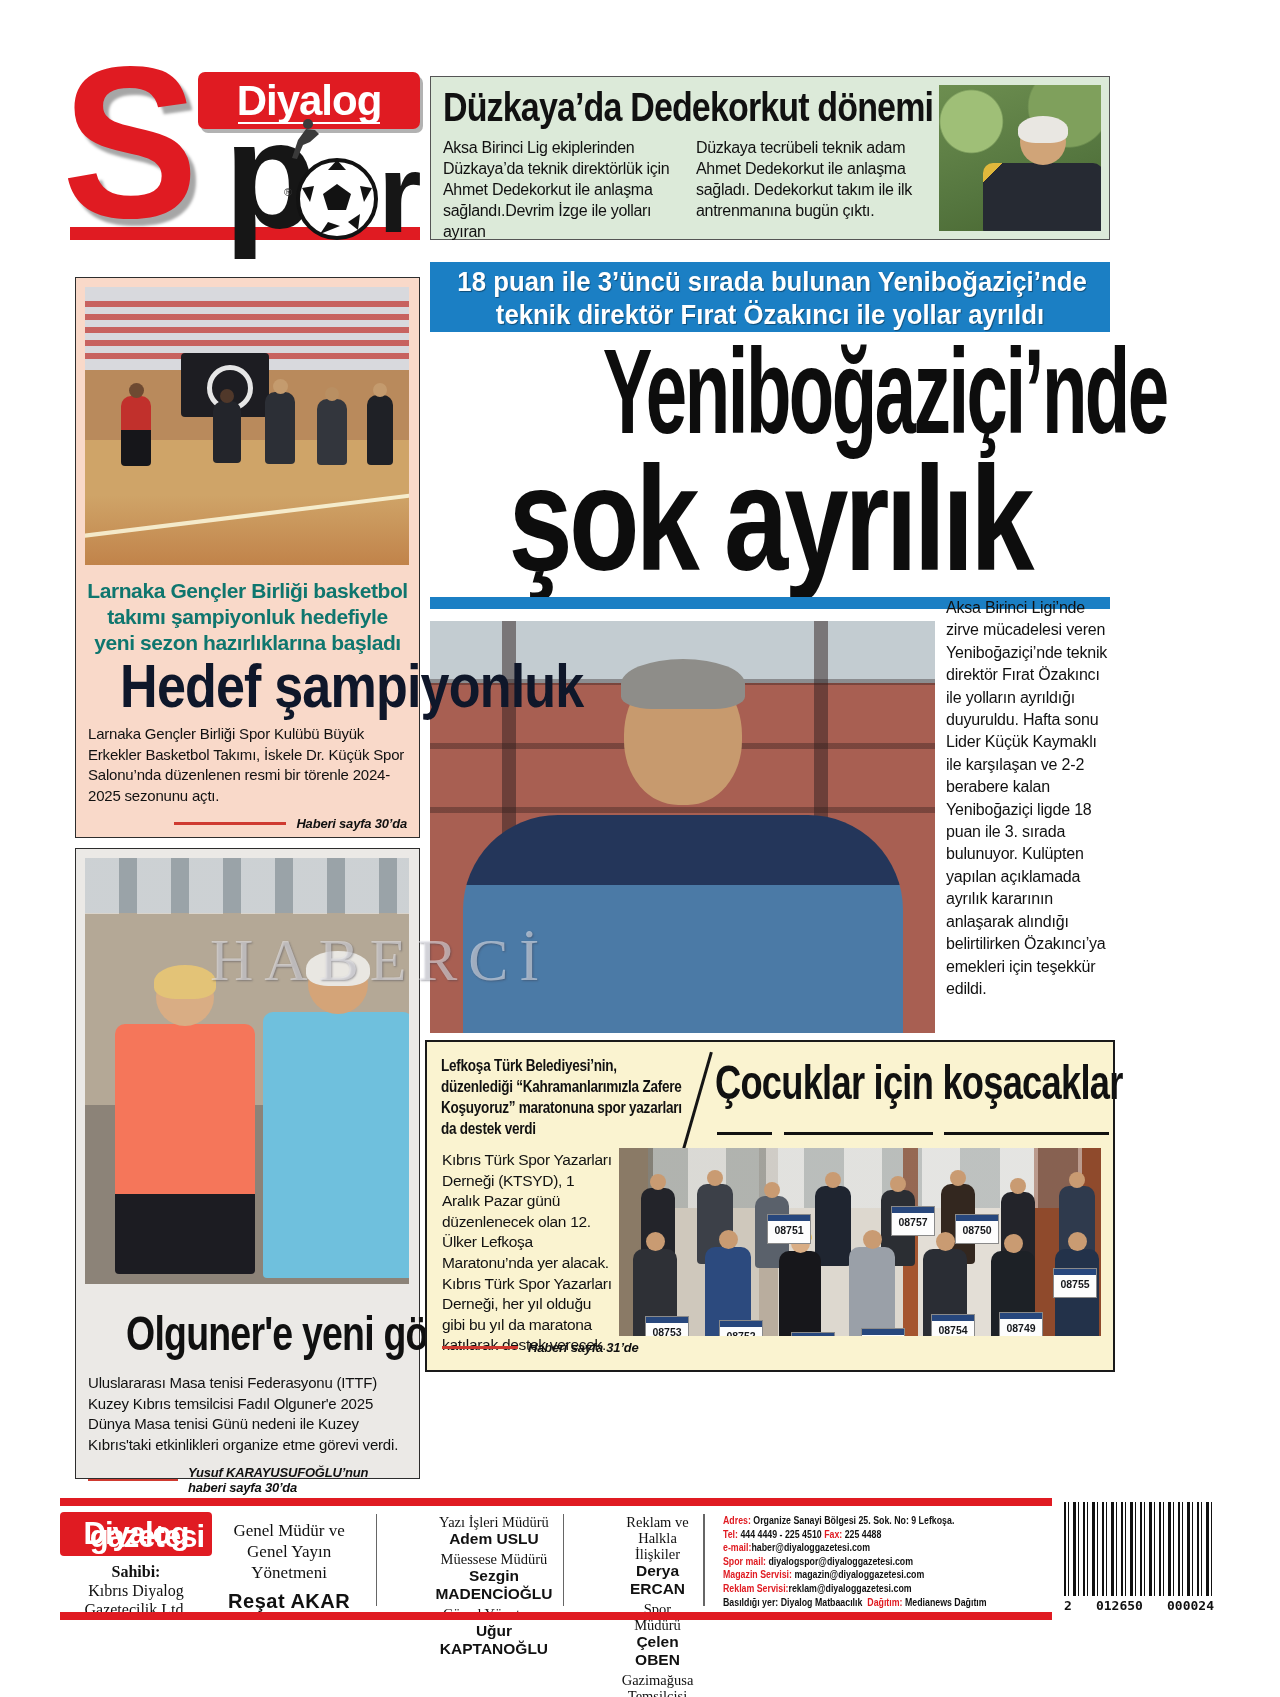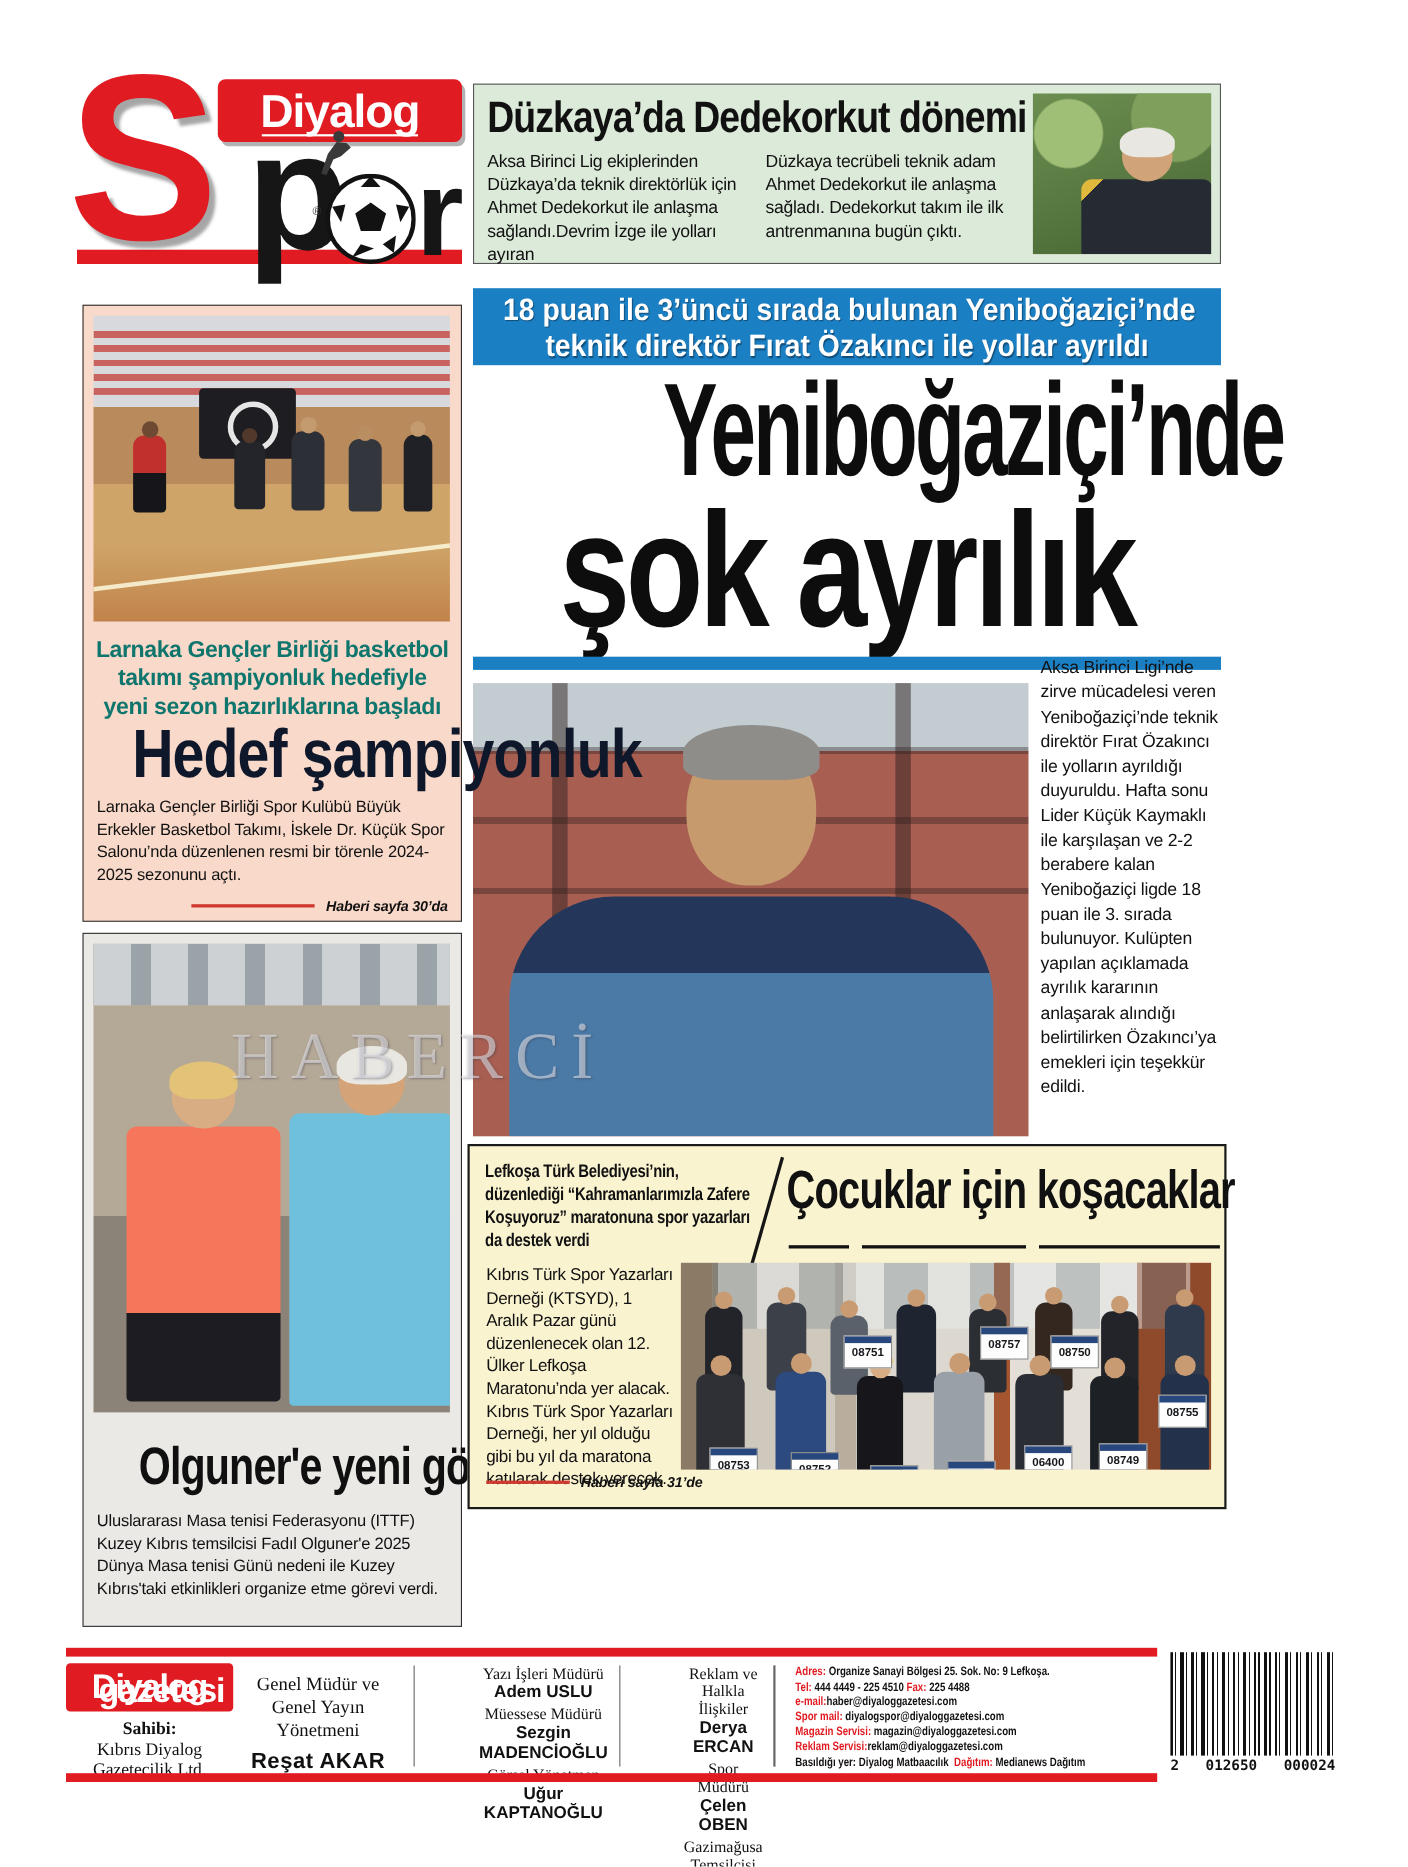--- a/index.html
+++ b/index.html
@@ -238,20 +238,24 @@
           <div class="fb"></div>
         </div>
       <div class="fig hairy" style="left:178px;top:96px;--h:60px;--w:150px;--bh:266px;--skin:#d4a478;--hair:#e9e7e2;--c:#6fc0dd">
           <div class="fh"></div>
           <div class="fb"></div>
         </div>
     </div>
     <div style="position:absolute;left:0;top:446px;width:100%;">
       <div class="gray-head"><span>Olguner'e yeni görev</span></div>
       <div class="box-body">Uluslararası Masa tenisi Federasyonu (ITTF) Kuzey Kıbrıs temsilcisi Fadıl Olguner'e 2025 Dünya Masa tenisi Günü nedeni ile Kuzey Kıbrıs'taki etkinlikleri organize etme görevi verdi.</div>
+      <div class="byline-row">
+        <div class="byline-line" style="width:90px"></div>
+        <div class="byline-text">Yusuf KARAYUSUFOĞLU’nun haberi sayfa 30’da</div>
+      </div>
     </div>
   </div>
 
   <div class="abs yellow-box">
     <div class="y-kick">Lefkoşa Türk Belediyesi’nin, düzenlediği “Kahramanlarımızla Zafere Koşuyoruz” maratonuna spor yazarları da destek verdi</div>
     <div class="y-slash"></div>
     <div class="y-head">Çocuklar için koşacaklar</div>
     <div class="y-underline"></div>
     <div class="y-body">Kıbrıs Türk Spor Yazarları Derneği (KTSYD), 1 Aralık Pazar günü düzenlenecek olan 12. Ülker Lefkoşa Maratonu’nda yer alacak. Kıbrıs Türk Spor Yazarları Derneği, her yıl olduğu gibi bu yıl da maratona katılarak destek verecek.</div>
     <div class="y-byline">
@@ -324,21 +328,21 @@
 
       <div class="bib" style="left:148px;top:66px">08751</div>
       <div class="bib" style="left:272px;top:58px">08757</div>
       <div class="bib" style="left:336px;top:66px">08750</div>
       <div class="bib" style="left:434px;top:120px">08755</div>
 
       <div class="bib" style="left:26px;top:168px">08753</div>
       <div class="bib" style="left:100px;top:172px">08752</div>
       <div class="bib" style="left:172px;top:184px">08748</div>
       <div class="bib" style="left:242px;top:180px">08760</div>
-      <div class="bib" style="left:312px;top:166px">06400</div>
+      <div class="bib" style="left:312px;top:166px">08754</div>
       <div class="bib" style="left:380px;top:164px">08749</div>
     </div>
   </div>
 
   <div class="abs f-redbar f-top"></div>
   <div class="abs f-grid">
     <div class="f-col" style="width:180px">
       <div class="f-logo-box">
         <span>Diyalog</span>
         <span class="f-logo-sub">gazetesi</span>

